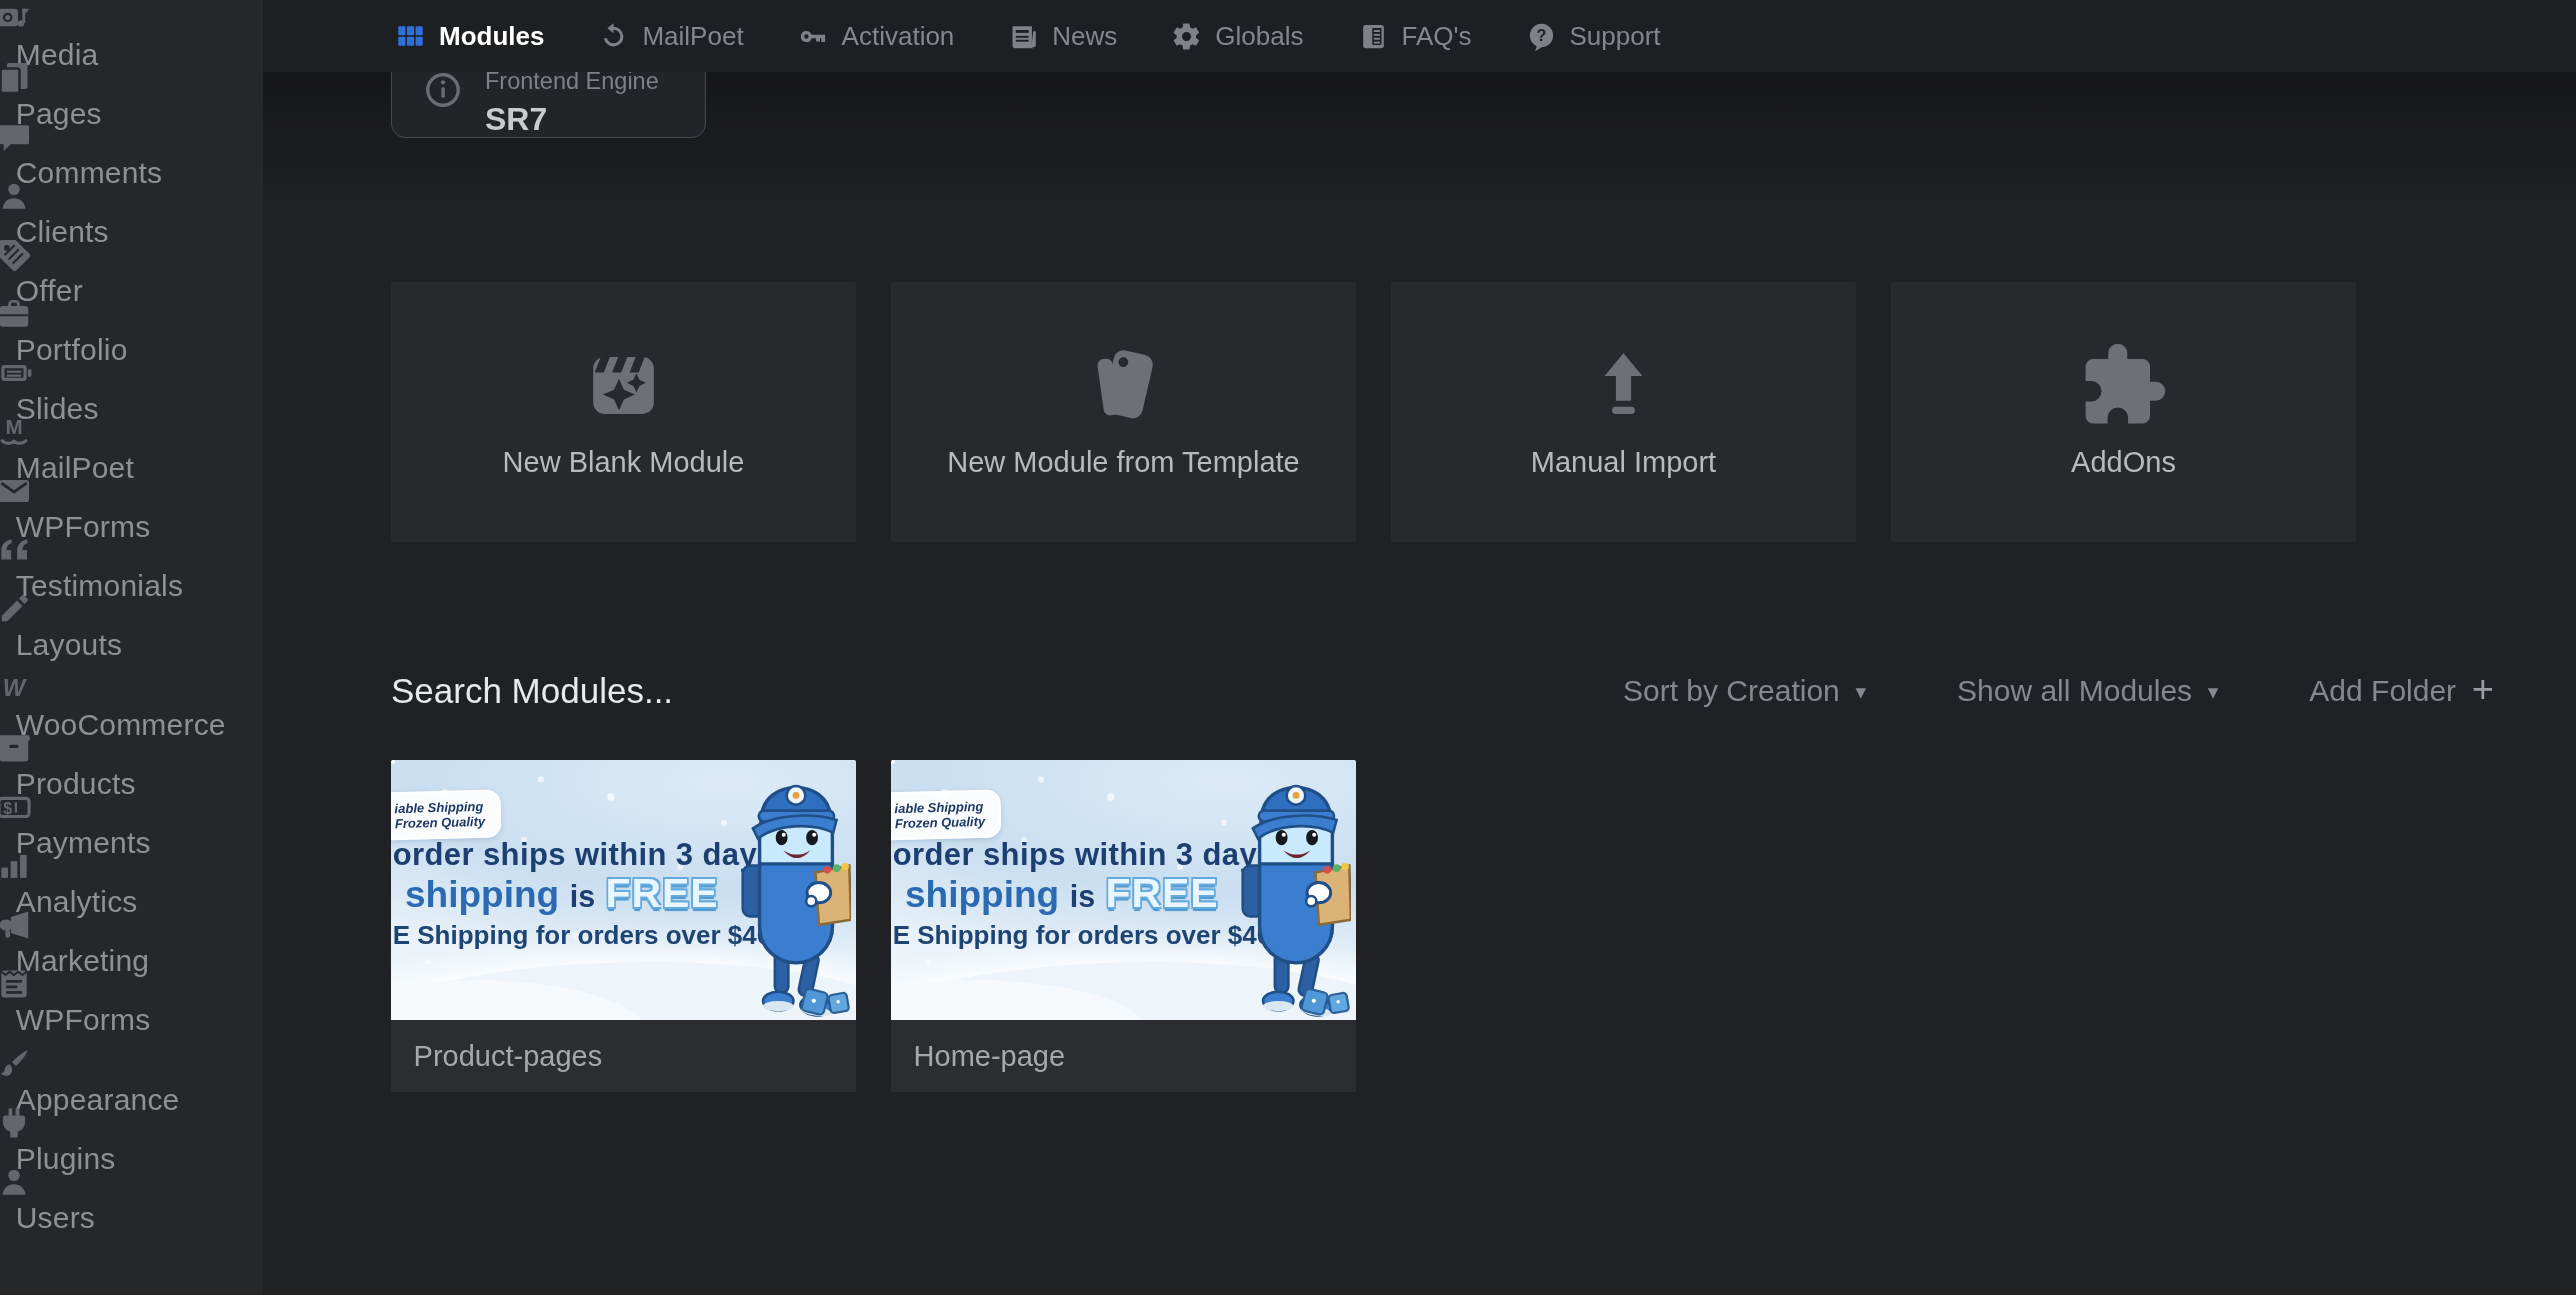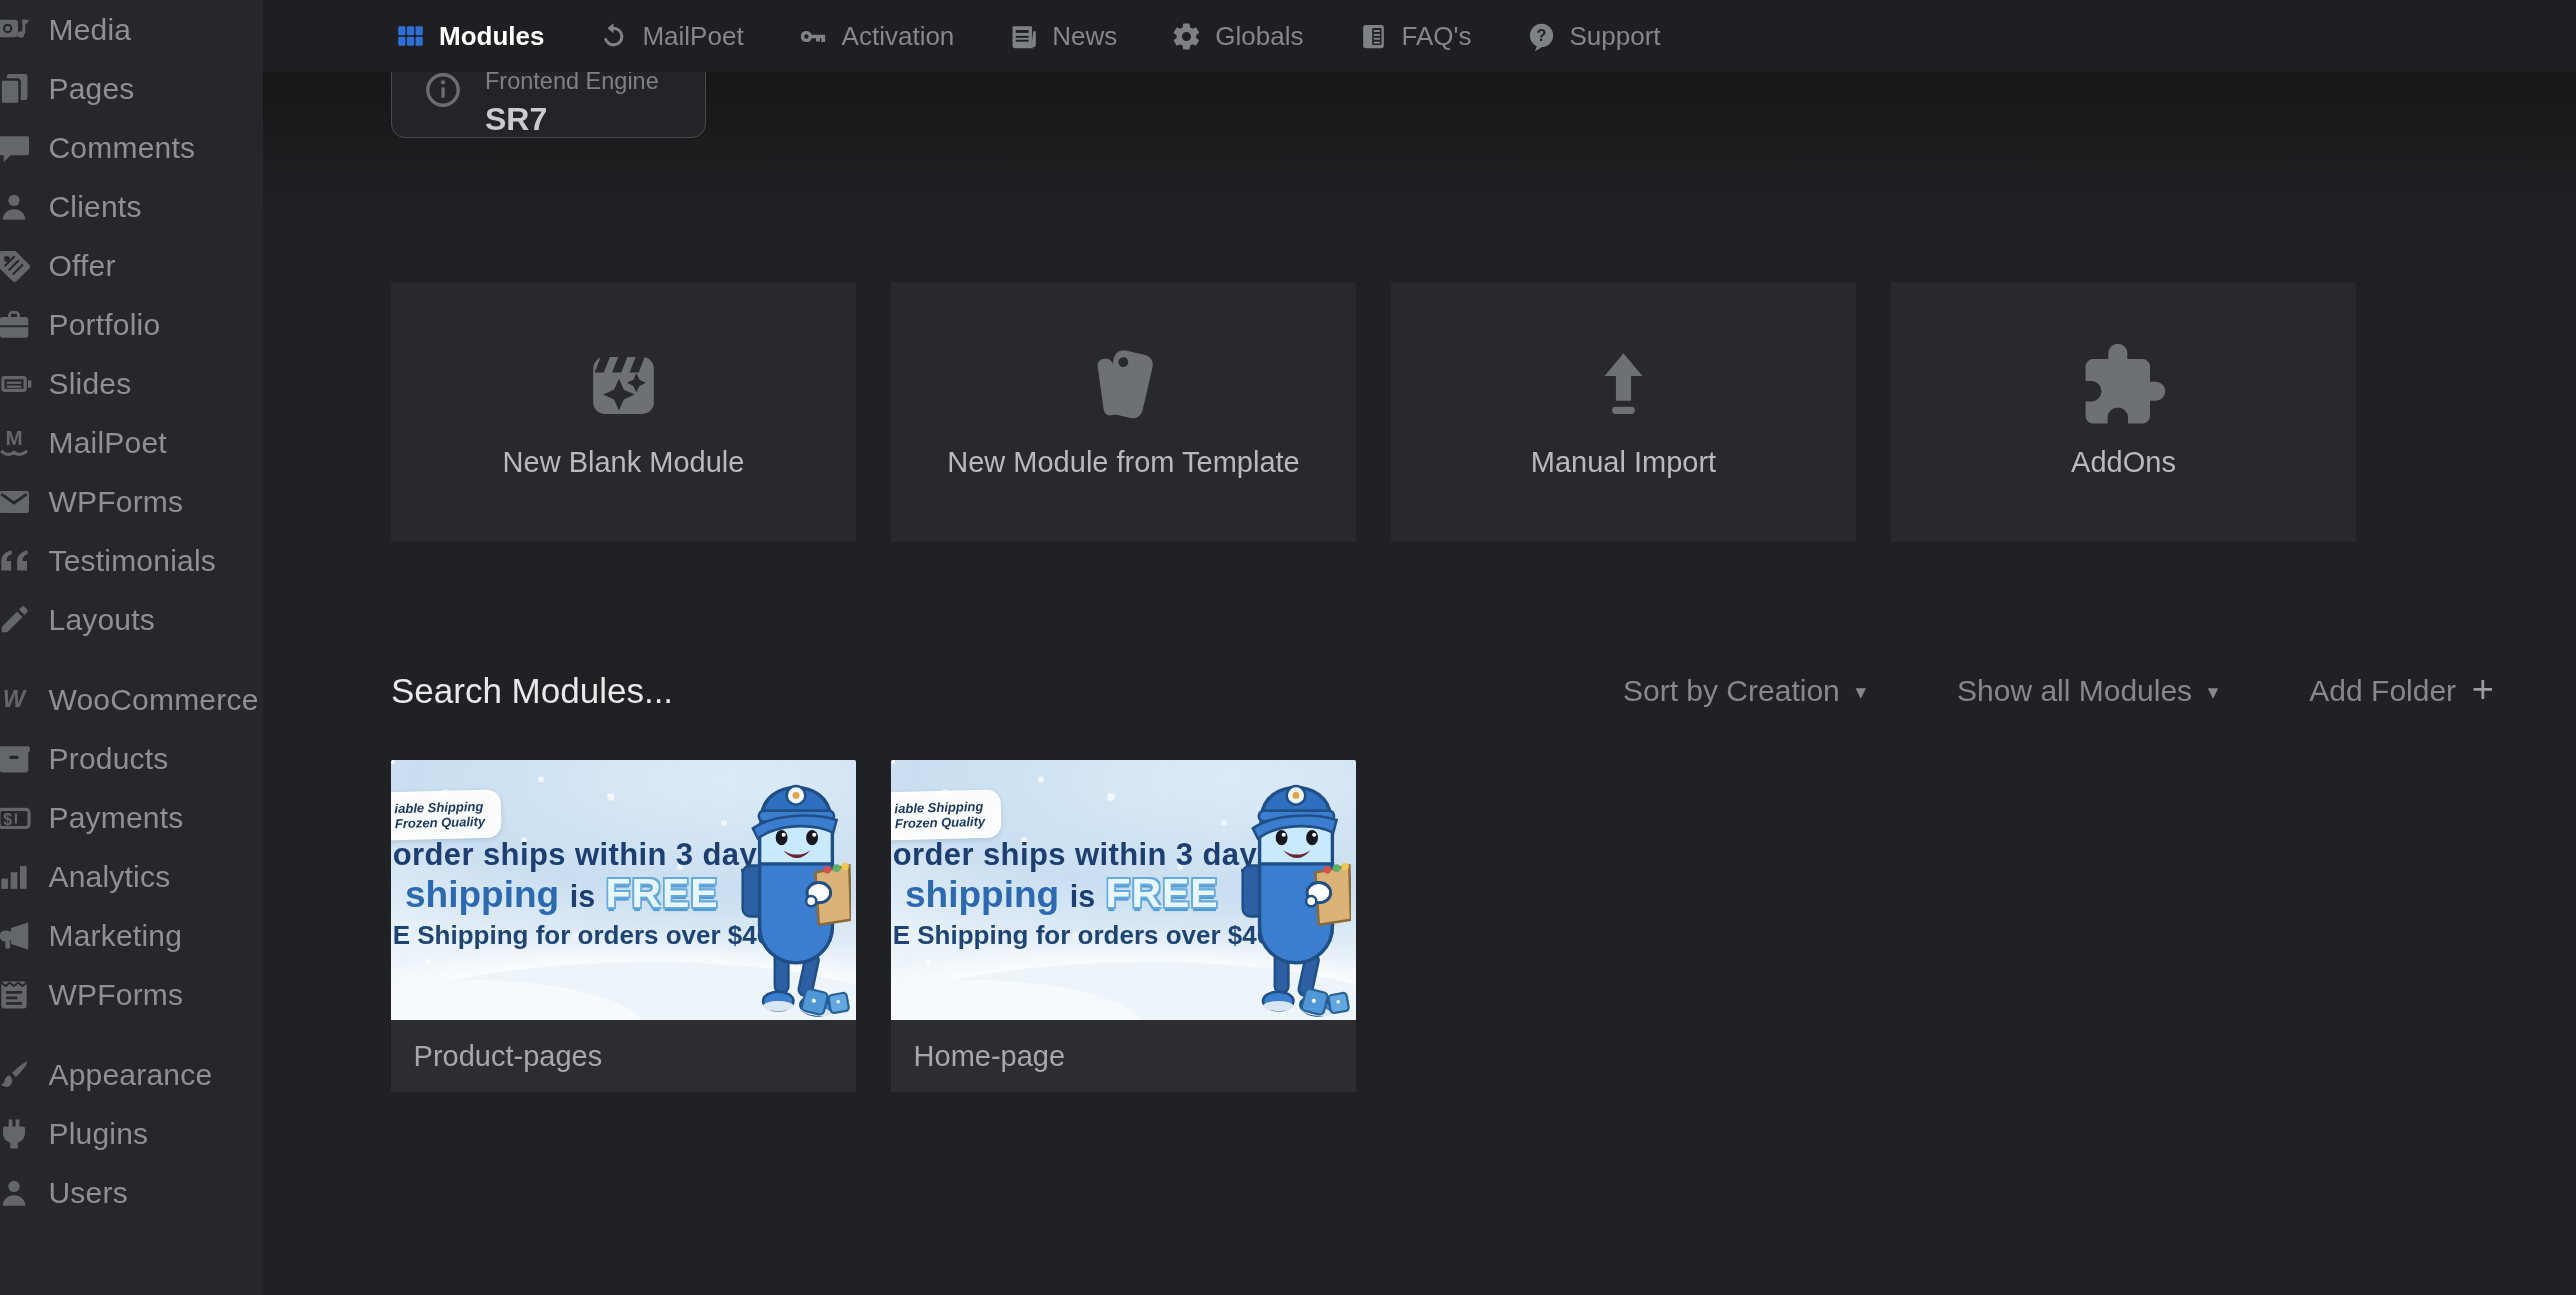--- a/index.html
+++ b/index.html
@@ -5,21 +5,21 @@
   html,body{margin:0;padding:0;width:2576px;height:1296px;background:#202124;overflow:hidden;
     font-family:"Liberation Sans","DejaVu Sans",sans-serif;}
   #app{position:absolute;inset:0;width:2576px;height:1296px;}
   svg{display:block}
   svg text{font-family:"Liberation Sans","DejaVu Sans",sans-serif;}
 
   
   .sidebar{position:absolute;left:0;top:0;bottom:0;width:263px;background:#26272a;z-index:3;}
   .side-group{margin-bottom:21px;}
   .sidebar{padding-top:0;}
-  .side-item{height:59px;display:flex;align-items:center;cursor:pointer;}
+  .side-item{height:59px;display:flex;align-items:flex-start;cursor:pointer;flex-direction:column;}
   .sicon{width:38px;height:38px;margin-left:-5.2px;flex:0 0 auto;}
   .sicon svg{width:38px;height:38px;fill:#63666b;}
   .sicon svg .st{stroke:#63666b;fill:none;}
   .sicon svg .bg{fill:#26272a;}
   .sicon svg text{fill:#63666b;font-weight:bold;}
   .slabel{margin-left:15.7px;font-size:30px;color:#8e9194;letter-spacing:0.2px;}
 
   
   .topnav{position:absolute;left:263px;top:0;right:0;height:72px;background:#1d1f22;z-index:10;
     display:flex;align-items:center;padding-left:132px;gap:54px;}

